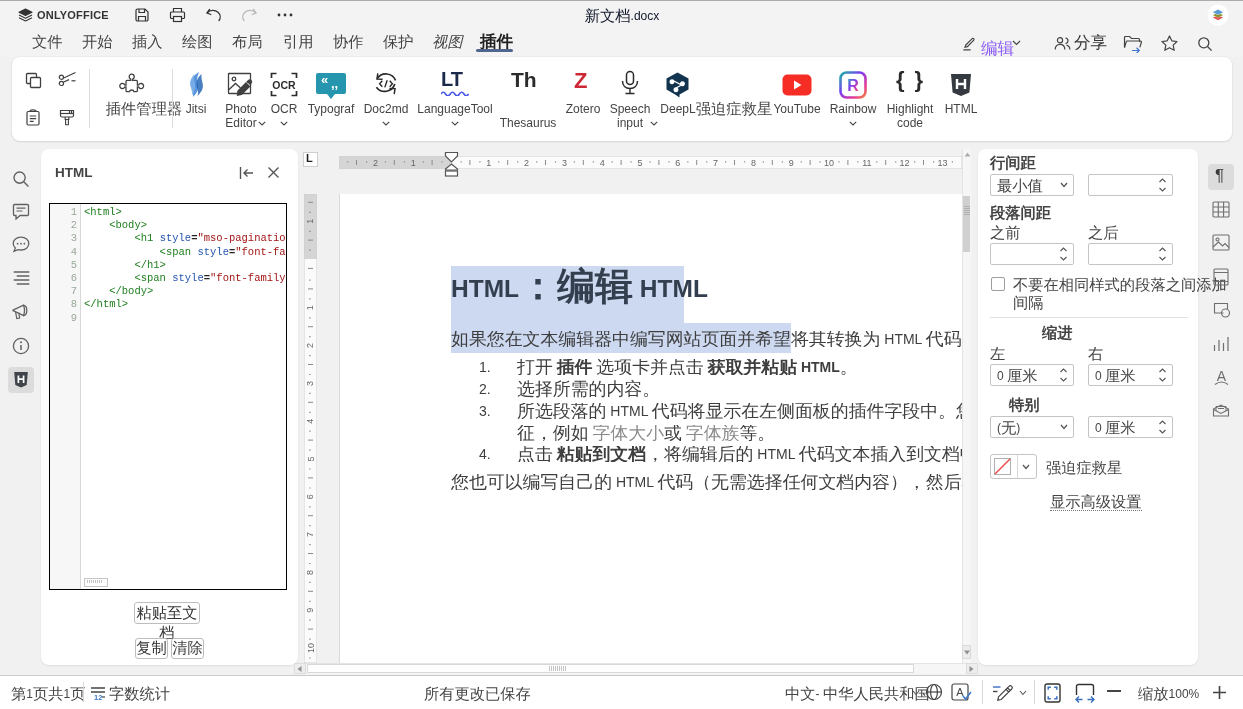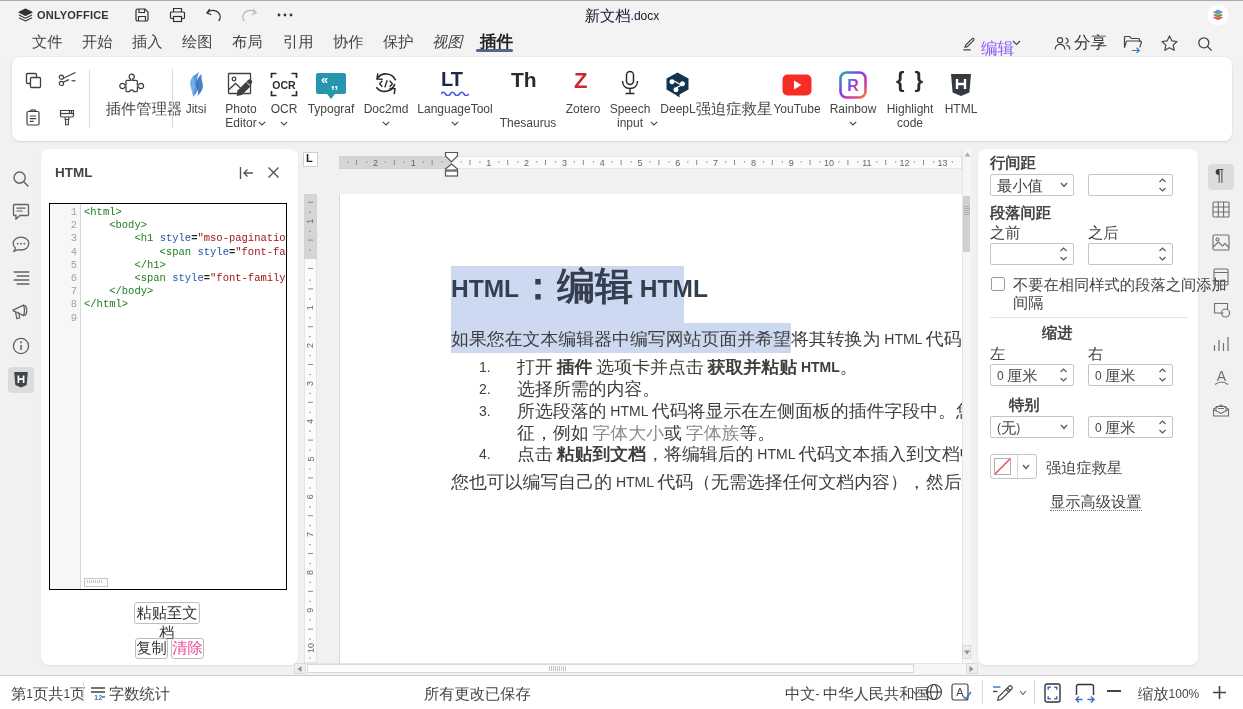--- a/index.html
+++ b/index.html
@@ -372,21 +372,21 @@
 &lt;/html&gt;</span></div>
 
     <div class="abs" style="left:34px;top:374px;width:22px;height:7px;border:1px solid #c6c6c6;background:#fdfdfd;"></div>
     <svg class="abs" style="left:37px;top:376px" width="16" height="3" viewBox="0 0 16 3">
         <path d="M0.5 0 V3 M2.5 0 V3 M4.5 0 V3 M6.5 0 V3 M8.5 0 V3 M10.5 0 V3 M12.5 0 V3 M14.5 0 V3" stroke="#b5b5b5" stroke-width="0.8"></path>
       </svg>
   </div>
 
   <div class="abs" style="left:134px;top:602px;width:66px;height:22px;border:1px solid #bdbdbd;border-radius:3px;background:#fff;box-sizing:border-box;font-size:12px;color:#333;text-align:center;line-height:20px;"><span class="c12">粘贴至文档</span></div>
   <div class="abs" style="left:135px;top:638px;width:33px;height:21px;border:1px solid #bdbdbd;border-radius:3px;background:#fff;box-sizing:border-box;font-size:12px;color:#333;text-align:center;line-height:19px;"><span class="c12">复制</span></div>
-  <div class="abs" style="left:171px;top:638px;width:33px;height:21px;border:1px solid #bdbdbd;border-radius:3px;background:#fff;box-sizing:border-box;font-size:12px;color:#ec4899;text-align:center;line-height:19px;"><span class="c12">清除</span></div>
+  <div class="abs" style="left:171px;top:638px;width:33px;height:21px;border:1px solid #bdbdbd;border-radius:3px;background:#fff;box-sizing:border-box;font-size:12px;color:#404040;text-align:center;line-height:19px;"><span class="c12">清除</span></div>
 </div>
 
 <div id="docarea">
 
   <div class="abs" style="left:303px;top:152px;width:15px;height:15px;background:#fff;border:1px solid #cfcfcf;box-sizing:border-box;"></div>
   <div class="abs" style="left:306px;top:152px;font-size:11px;font-weight:bold;color:#222;">L</div>
 <svg class="abs" style="left:339px;top:156px" width="623" height="13" viewBox="0 0 623 13">
 <rect x="0" y="0" width="623" height="13" fill="#fbfbfb"></rect>
 <rect x="0" y="0" width="112" height="13" fill="#d5d5d5"></rect>
 <rect x="0" y="0" width="623" height="13" fill="none" stroke="#cfcfcf" stroke-width="1"></rect>

